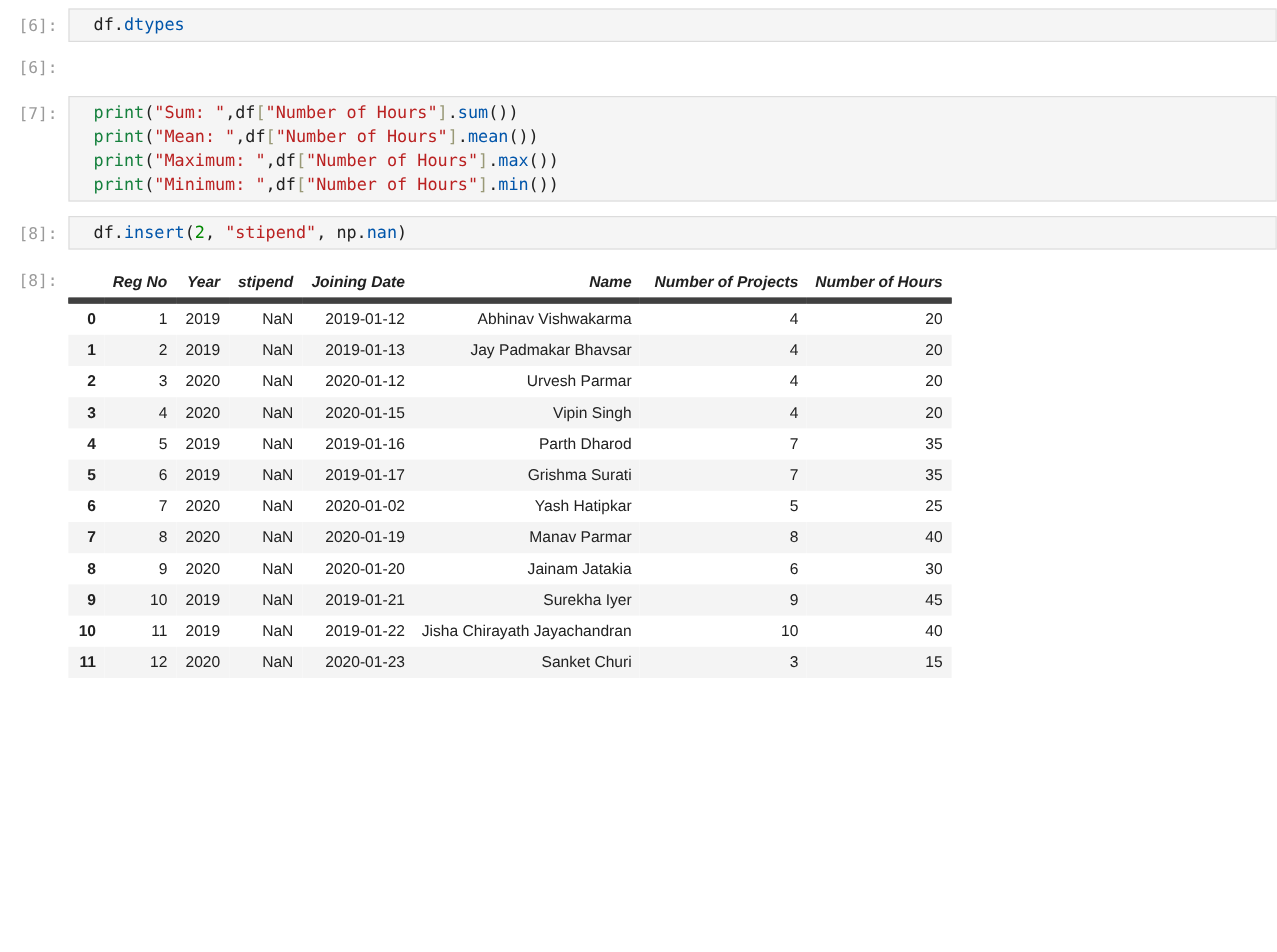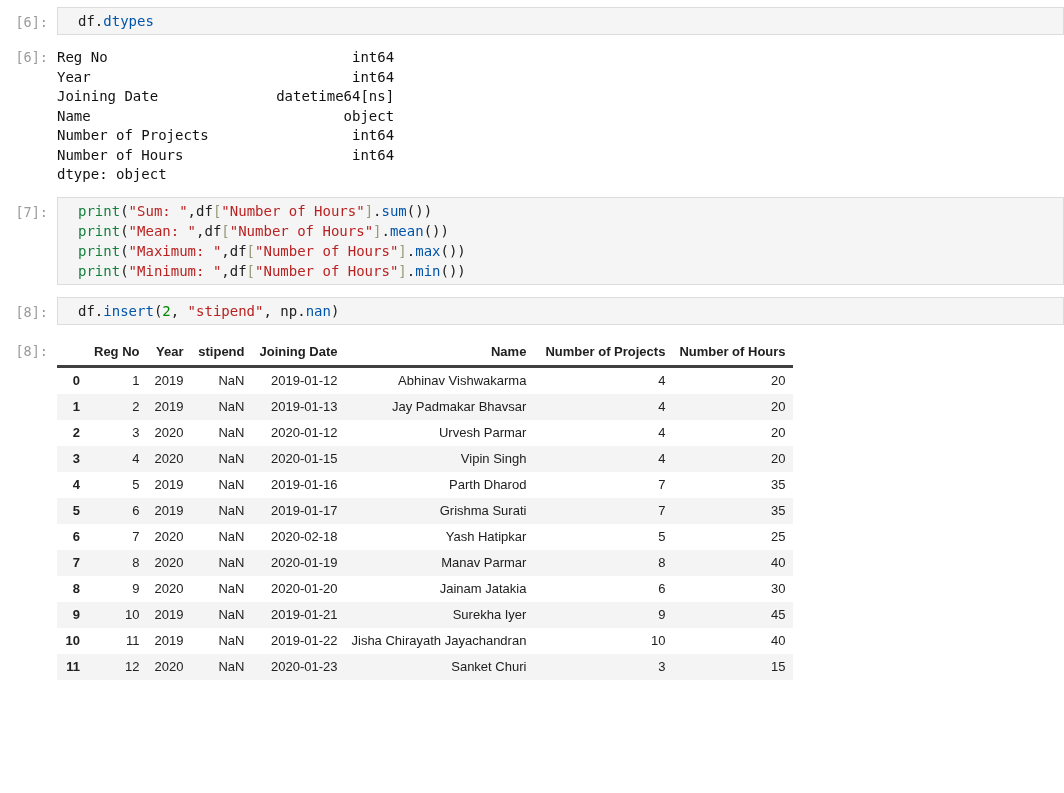--- a/index.html
+++ b/index.html
@@ -71,47 +71,41 @@
   }
   table.dataframe th, table.dataframe td {
     padding: 6px 7px;
     text-align: right;
     line-height: 14px;
     border: none;
     font-weight: normal;
   }
   table.dataframe thead th {
     font-weight: bold;
-    border-bottom: 3px solid #404040;
+    border-bottom: 5px solid #404040;
     line-height: 15px;
+    font-style: italic;
   }
   table.dataframe tbody th { font-weight: bold; }
   table.dataframe tbody tr:nth-child(even) { background: #f4f4f4; }
 </style>
 </head>
 <body>
 
 <div class="notebook">
 
   <div class="cell">
     <div class="row">
       <div class="prompt">[6]:</div>
       <div class="editor">
           <div class="cm-line"><span class="tok-v">df.</span><span class="tok-p">dtypes</span></div>
         </div>
     </div>
     <div class="row output-row">
       <div class="prompt out-prompt">[6]:</div>
-      <pre class="output-text">Reg No                             int64
-Year                               int64
-Joining Date              datetime64[ns]
-Name                              object
-Number of Projects                 int64
-Number of Hours                    int64
-dtype: object</pre>
     </div>
   </div>
 
   <div class="cell">
     <div class="row">
       <div class="prompt">[7]:</div>
       <div class="editor">
           <div class="cm-line"><span class="tok-b">print</span><span class="tok-v">(</span><span class="tok-s">"Sum: "</span><span class="tok-v">,df</span><span class="tok-k">[</span><span class="tok-s">"Number of Hours"</span><span class="tok-k">]</span><span class="tok-v">.</span><span class="tok-p">sum</span><span class="tok-v">())</span></div>
           <div class="cm-line"><span class="tok-b">print</span><span class="tok-v">(</span><span class="tok-s">"Mean: "</span><span class="tok-v">,df</span><span class="tok-k">[</span><span class="tok-s">"Number of Hours"</span><span class="tok-k">]</span><span class="tok-v">.</span><span class="tok-p">mean</span><span class="tok-v">())</span></div>
           <div class="cm-line"><span class="tok-b">print</span><span class="tok-v">(</span><span class="tok-s">"Maximum: "</span><span class="tok-v">,df</span><span class="tok-k">[</span><span class="tok-s">"Number of Hours"</span><span class="tok-k">]</span><span class="tok-v">.</span><span class="tok-p">max</span><span class="tok-v">())</span></div>
@@ -212,21 +206,21 @@
                 <td>2019-01-17</td>
                 <td>Grishma Surati</td>
                 <td>7</td>
                 <td>35</td>
               </tr>
               <tr>
                 <th>6</th>
                 <td>7</td>
                 <td>2020</td>
                 <td>NaN</td>
-                <td>2020-02-18</td>
+                <td>2020-01-02</td>
                 <td>Yash Hatipkar</td>
                 <td>5</td>
                 <td>25</td>
               </tr>
               <tr>
                 <th>7</th>
                 <td>8</td>
                 <td>2020</td>
                 <td>NaN</td>
                 <td>2020-01-19</td>

